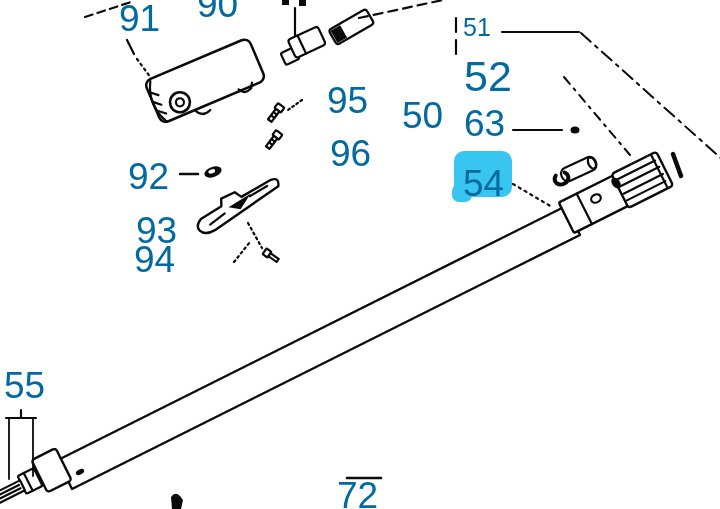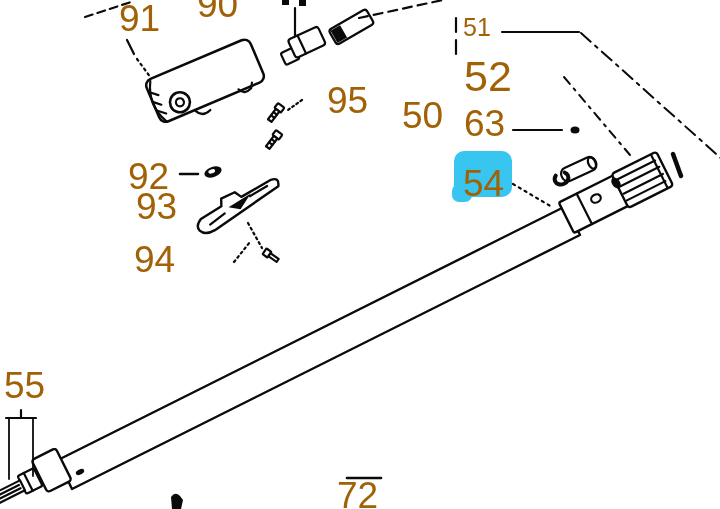--- a/index.html
+++ b/index.html
@@ -3,21 +3,21 @@
 <meta charset="utf-8">
 <style>
   html,body{margin:0;padding:0;background:#fff;}
   .stage{
     position:relative;width:720px;height:509px;background:#ffffff;
     overflow:hidden;font-family:"Liberation Sans",sans-serif;
   }
   .stage svg{position:absolute;left:0;top:0;z-index:1;}
   .lbl{
     position:absolute;z-index:3;font-size:37px;line-height:1;
-    color:#a16207;white-space:nowrap;user-select:none;cursor:pointer;
+    color:#0369a1;white-space:nowrap;user-select:none;cursor:pointer;
   }
   .hl-bg{
     position:absolute;z-index:2;border-radius:10px;
   }
   .hl-bg::after{
     content:"";position:absolute;left:-2px;bottom:-5px;width:20px;height:18px;
     border-radius:7px;background:inherit;
   }
 </style>
 </head>
@@ -169,23 +169,24 @@
       <path d="M171,497 q4,-6 9,-1 l3,4 -2,9 -9,0 Z" fill="#0a0a0a" stroke="none"></path>
 
     </g>
   </svg>
 
   <div class="hl-bg" style="left:454px;top:151px;width:58px;height:46px;background:#38c6f0;"></div>
 
   <div class="lbl" style="left:197px;top:-14px">90</div>
   <div class="lbl" style="left:119px;top:0px">91</div>
   <div class="lbl" style="left:128px;top:158px">92</div>
-  <div class="lbl" style="left:136px;top:188px">93</div>
+  <div class="lbl" style="left:136px;top:212px">93</div>
   <div class="lbl" style="left:134px;top:241px">94</div>
   <div class="lbl" style="left:327px;top:82px">95</div>
+  <div class="lbl" style="left:330px;top:135px">96</div>
   <div class="lbl" style="left:402px;top:97px">50</div>
   <div class="lbl" style="left:463px;top:15px;font-size:25px">51</div>
   <div class="lbl" style="left:464px;top:55px;font-size:43px">52</div>
   <div class="lbl" style="left:464px;top:105px">63</div>
   <div class="lbl" style="left:463px;top:165px">54</div>
   <div class="lbl" style="left:4px;top:367px">55</div>
   <div class="lbl" style="left:337px;top:477px">72</div>
 
 </div>
 

